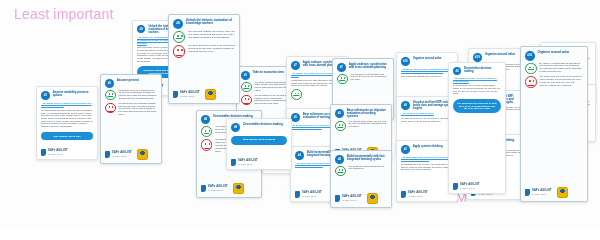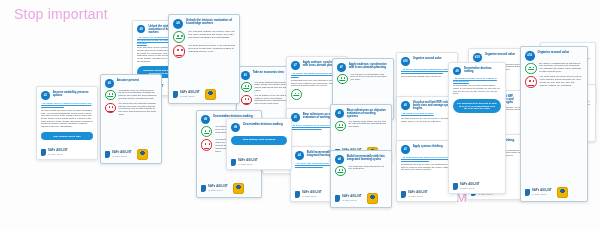--- a/index.html
+++ b/index.html
@@ -97,21 +97,21 @@
       radial-gradient(circle at 50% 34%, #1b5fa8 0 30%, transparent 31%),
       linear-gradient(#f0b400 0 100%);
     border:.5px solid #d79f00;
   }
 </style>
 </head>
 <body>
 
 <div id="board">
 
-  <div class="board-title">Stop important</div>
+  <div class="board-title">Least important</div>
   <div class="stray-glyph" style="left:456px;top:190px;">M</div>
 
 <div class="card" style="left: 36px; top: 86px; width: 62px; height: 74px; z-index: 4; font-size: 2.3px;">
       <div class="c-head">
         <span class="badge" style="width: 8.68px; height: 8.68px; font-size: 2.875px;">#3</span>
         <div class="c-title" style="font-size: 2.875px;">Assume variability, preserve options</div>
       </div>
       <div class="c-sub" style="font-size: 2.346px;">...to realise you to respond to uncertainty and your out of business</div>
       <div class="c-body">We train broad and more more flexibility towards a wide. We design towards the known point in more and as the known of the design point in more and as the known of the design point in a single of the more and one of the design. Specialise a design to design to design a design variability, preserve options in the way responsible.</div>
       <div class="cta" style="font-size: 2.346px;">Just enough, just in time</div>

